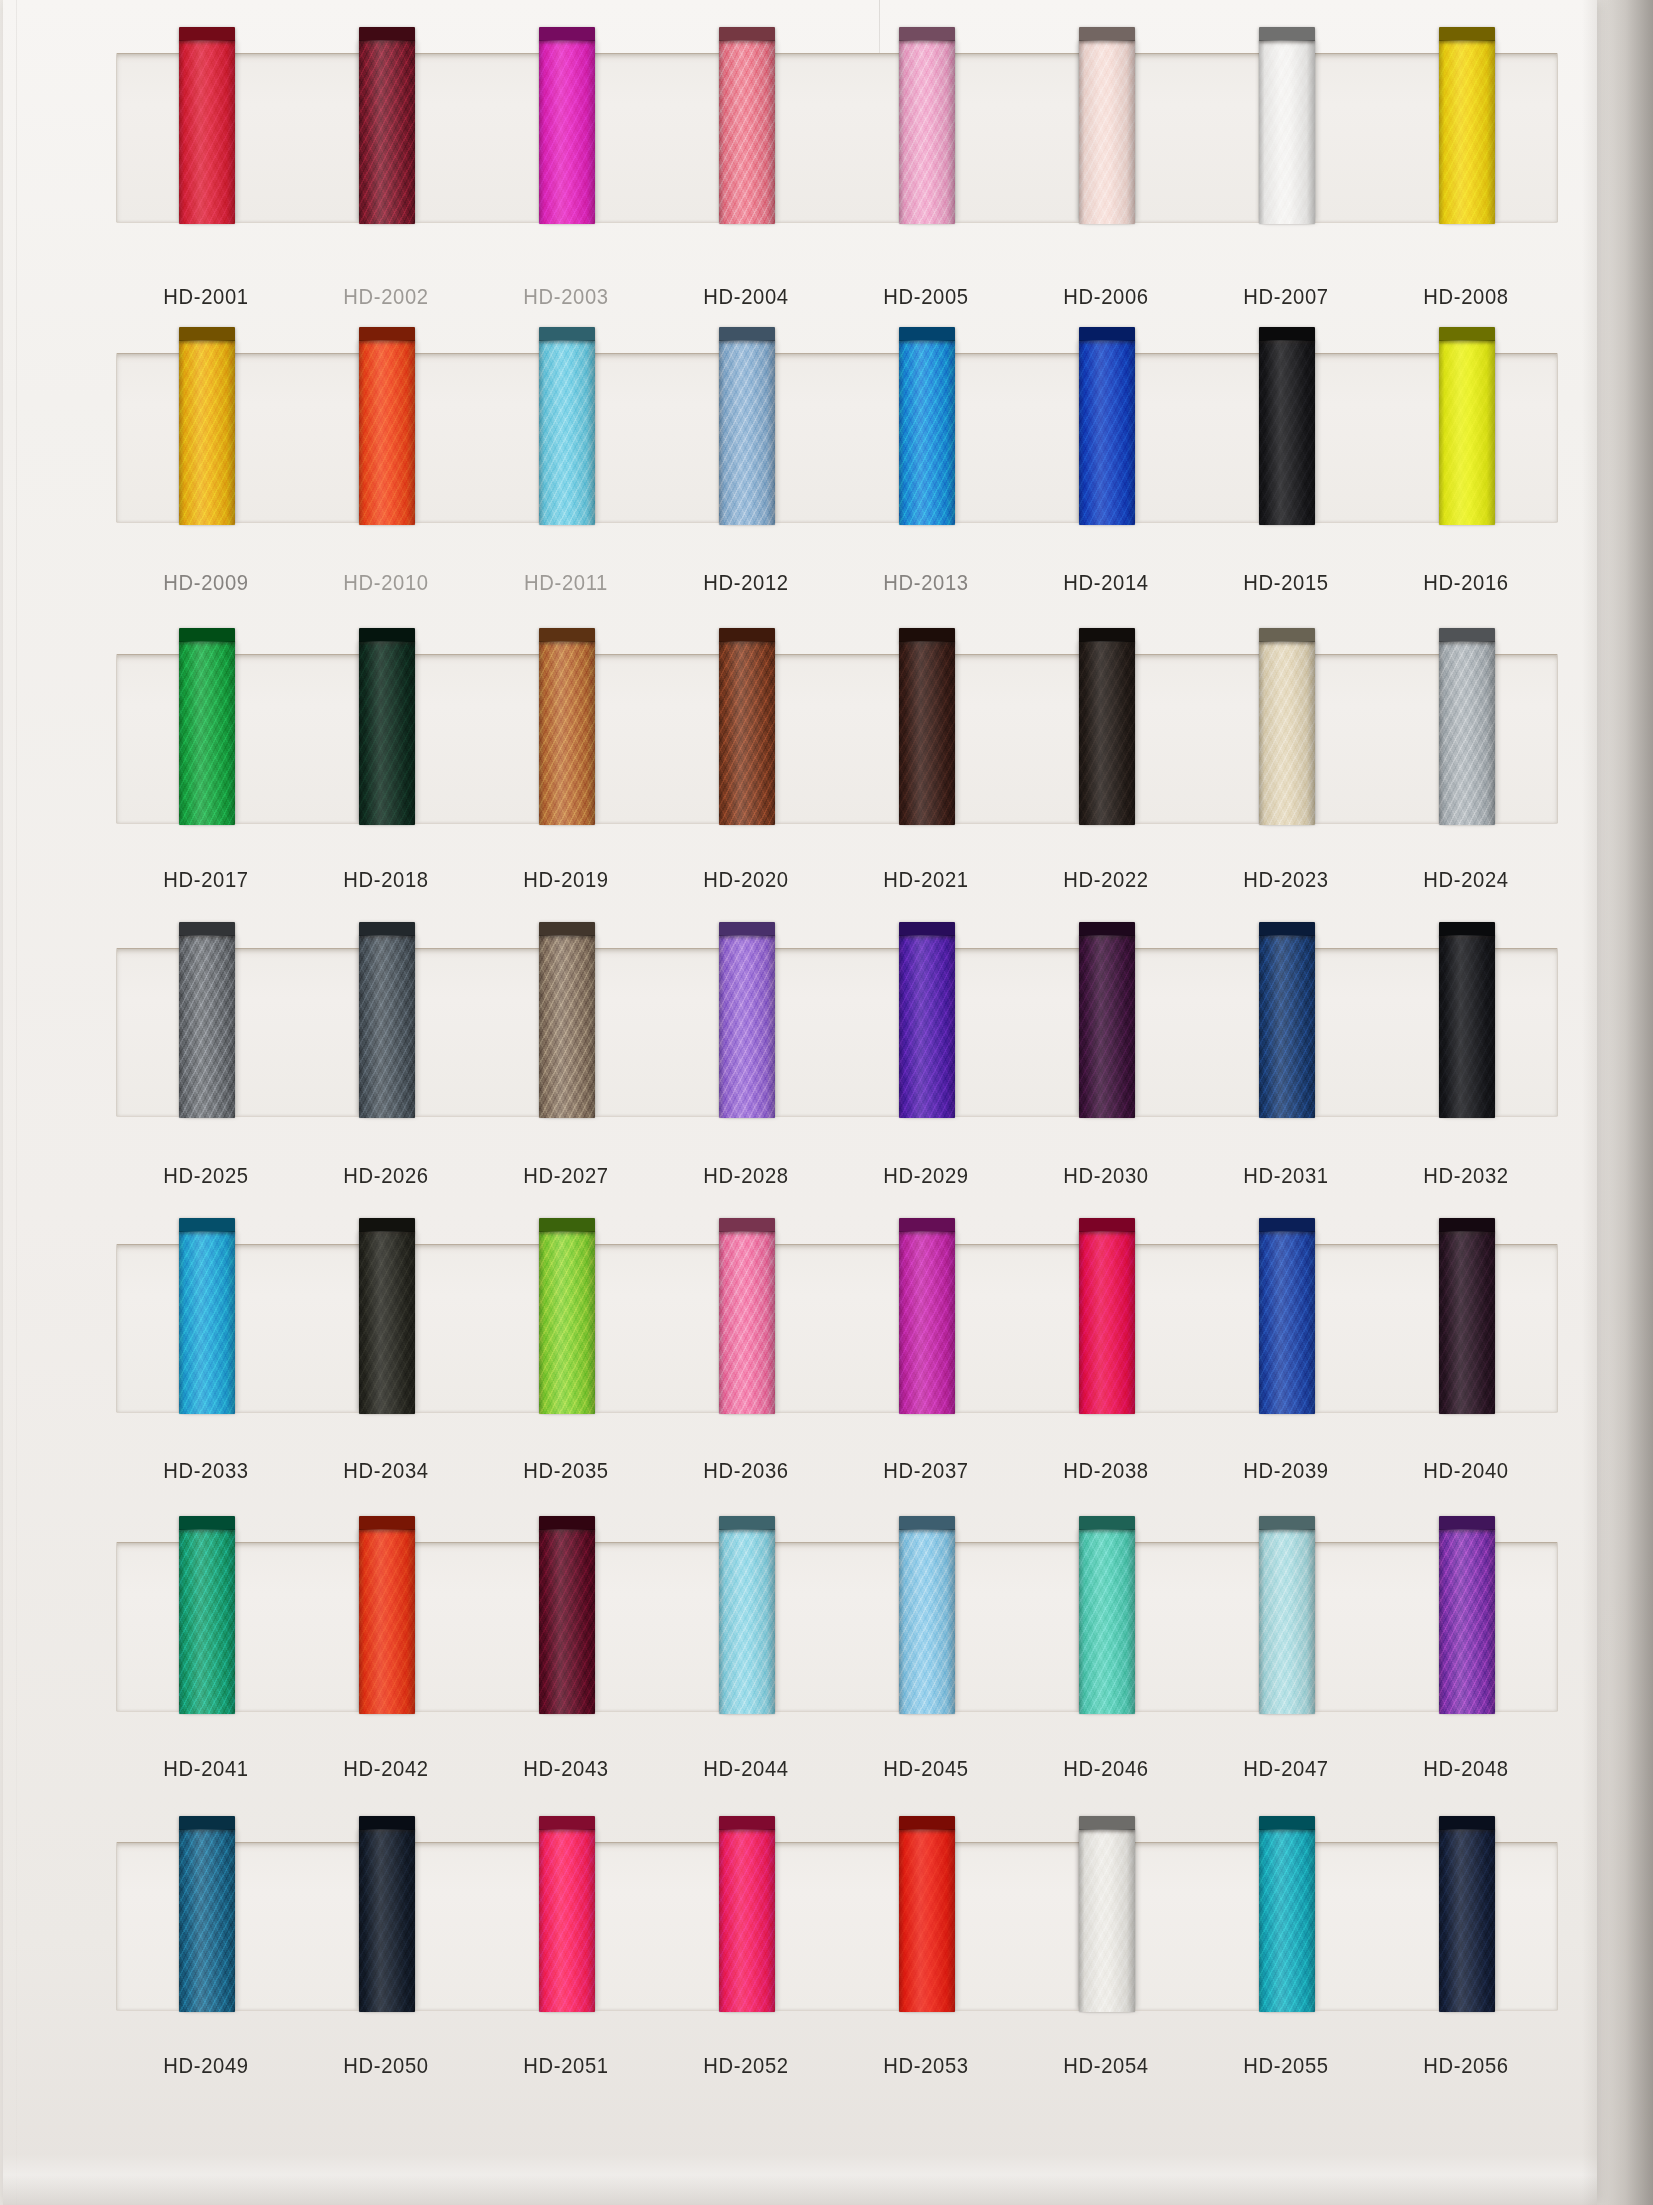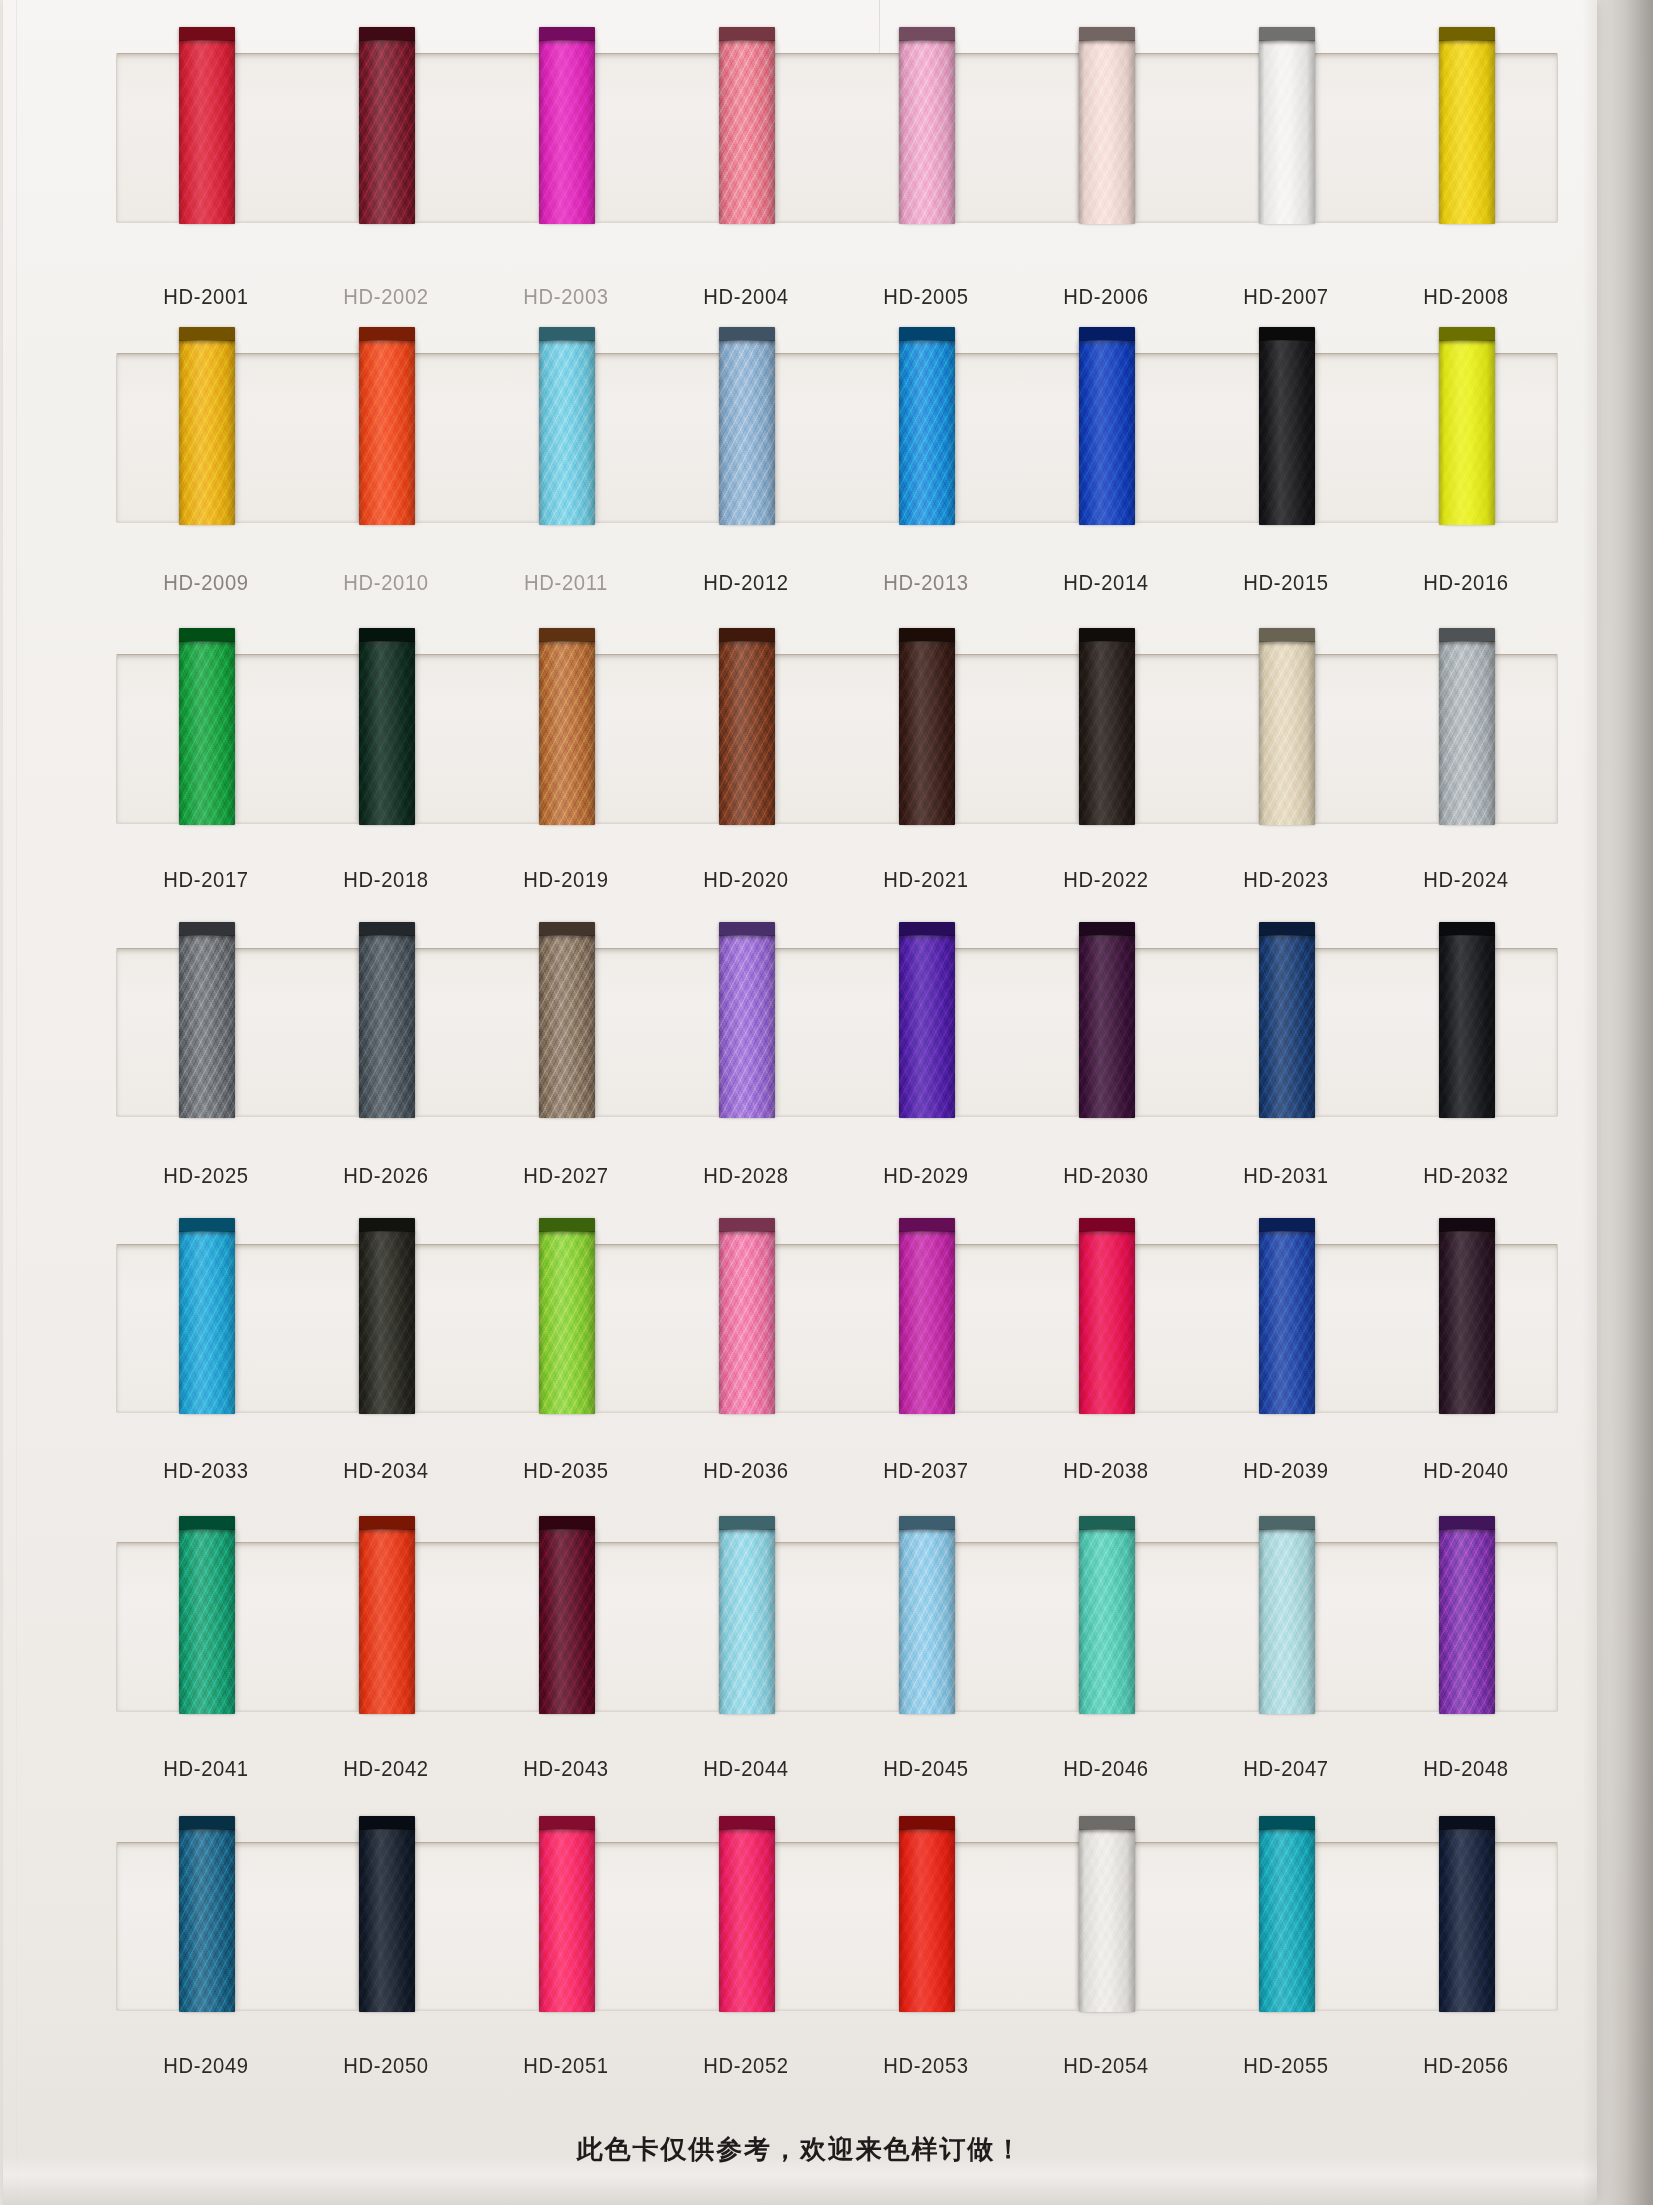--- a/index.html
+++ b/index.html
@@ -493,16 +493,15 @@
           <div class="label" style="left: 360px; width: 180px;">HD-2051</div>
           <div class="label" style="left: 540px; width: 180px;">HD-2052</div>
           <div class="label" style="left: 720px; width: 180px;">HD-2053</div>
           <div class="label" style="left: 900px; width: 180px;">HD-2054</div>
           <div class="label" style="left: 1080px; width: 180px;">HD-2055</div>
           <div class="label" style="left: 1260px; width: 180px;">HD-2056</div>
         </div>
       </div>
 
     <div id="gloss"></div>
-    <div id="footer">此色卡仅供参考，欢迎来色样订做！</div>
   </div>
 </div>
 
 
 </body></html>

